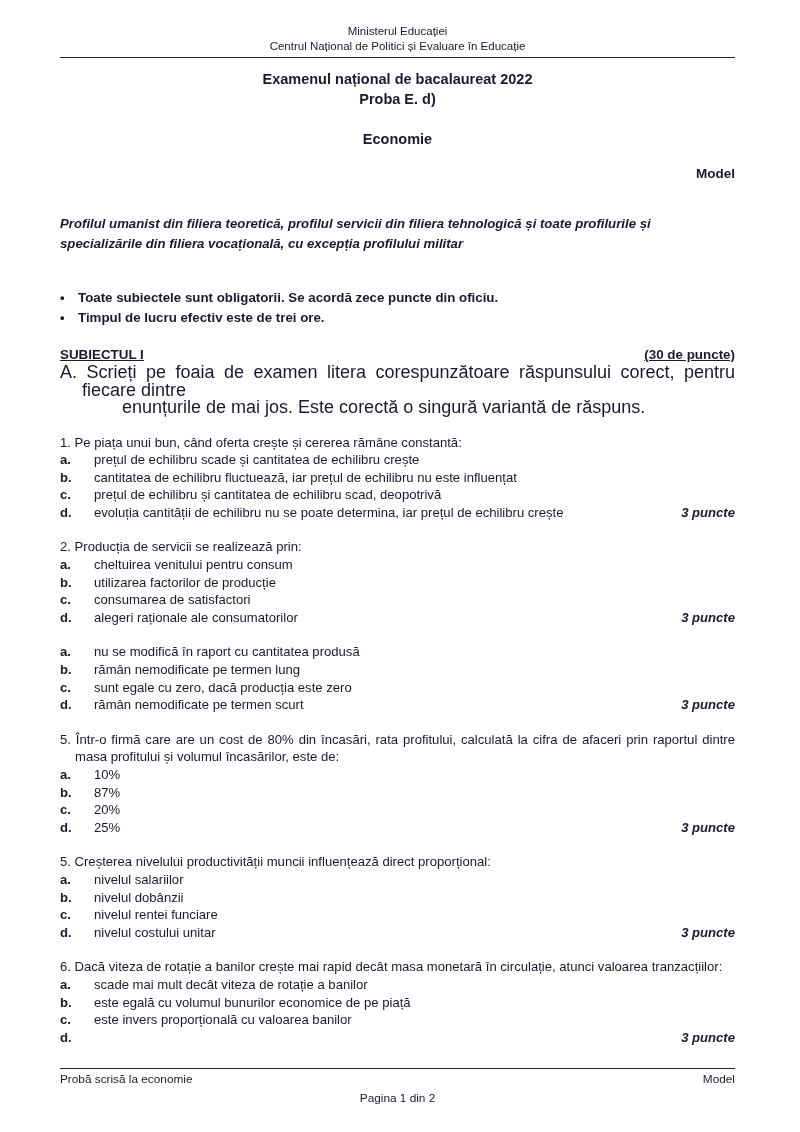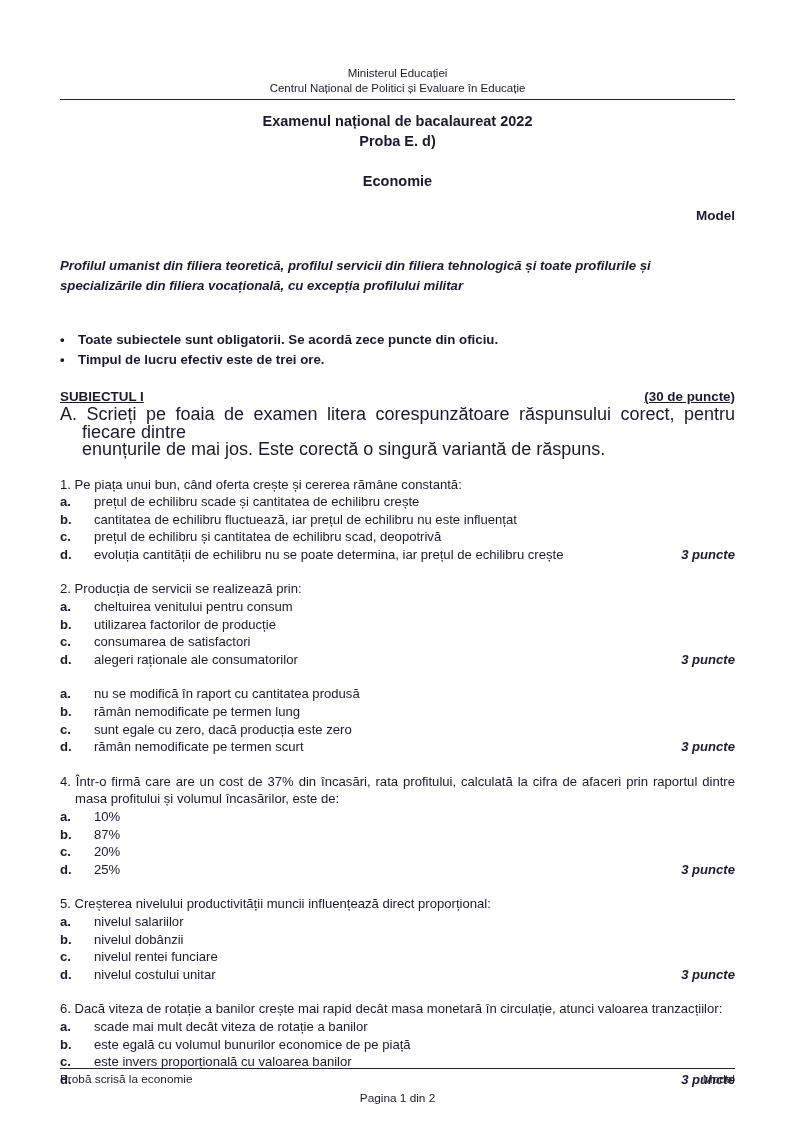--- a/index.html
+++ b/index.html
@@ -27,23 +27,22 @@
     left: 60px;
     top: 0;
     width: 675px;
   }
 
   
   .ministry {
     text-align: center;
     font-size: 11.5px;
     line-height: 15px;
-    padding-top: 58px;
+    padding-top: 24px;
     color: #1b1b30;
-    margin-top: 8px;
   }
   .ministry div { white-space: nowrap; }
 
   .hr-top {
     border: 0;
     border-top: 1.6px solid #23233c;
     margin: 3px 0 0 0;
     width: 675px;
   }
 
@@ -116,20 +115,21 @@
     font-size: 18px;
     line-height: 17.5px;
     padding-left: 22px;
     text-indent: -22px;
     text-align: justify;
   }
   .part-a .a-second {
     display: block;
     text-indent: 0;
     padding-left: 0;
+    margin-left: 40px;
   }
 
   
   .question {
     margin-top: 17px;
     font-size: 13.1px;
     line-height: 17.6px;
   }
   .q-stem {
     text-align: justify;
@@ -289,21 +289,21 @@
             <span class="opt-letter">c.</span>
             <span class="opt-text">sunt egale cu zero, dacă producția este zero</span>
           </div>
           <div class="opt-row">
             <span class="opt-letter">d.</span>
             <span class="opt-text">rămân nemodificate pe termen scurt</span>
             <span class="opt-points spacer-pts">3 puncte</span>
           </div>
         </div>
         <div class="question">
-          <div class="q-stem hang">4. Într-o firmă care are un cost de 37% din încasări, rata profitului, calculată la cifra de afaceri prin raportul dintre masa profitului și volumul încasărilor, este de:</div>
+          <div class="q-stem hang">5. Într-o firmă care are un cost de 80% din încasări, rata profitului, calculată la cifra de afaceri prin raportul dintre masa profitului și volumul încasărilor, este de:</div>
           <div class="opt-row">
             <span class="opt-letter">a.</span>
             <span class="opt-text">10%</span>
           </div>
           <div class="opt-row">
             <span class="opt-letter">b.</span>
             <span class="opt-text">87%</span>
           </div>
           <div class="opt-row">
             <span class="opt-letter">c.</span>

